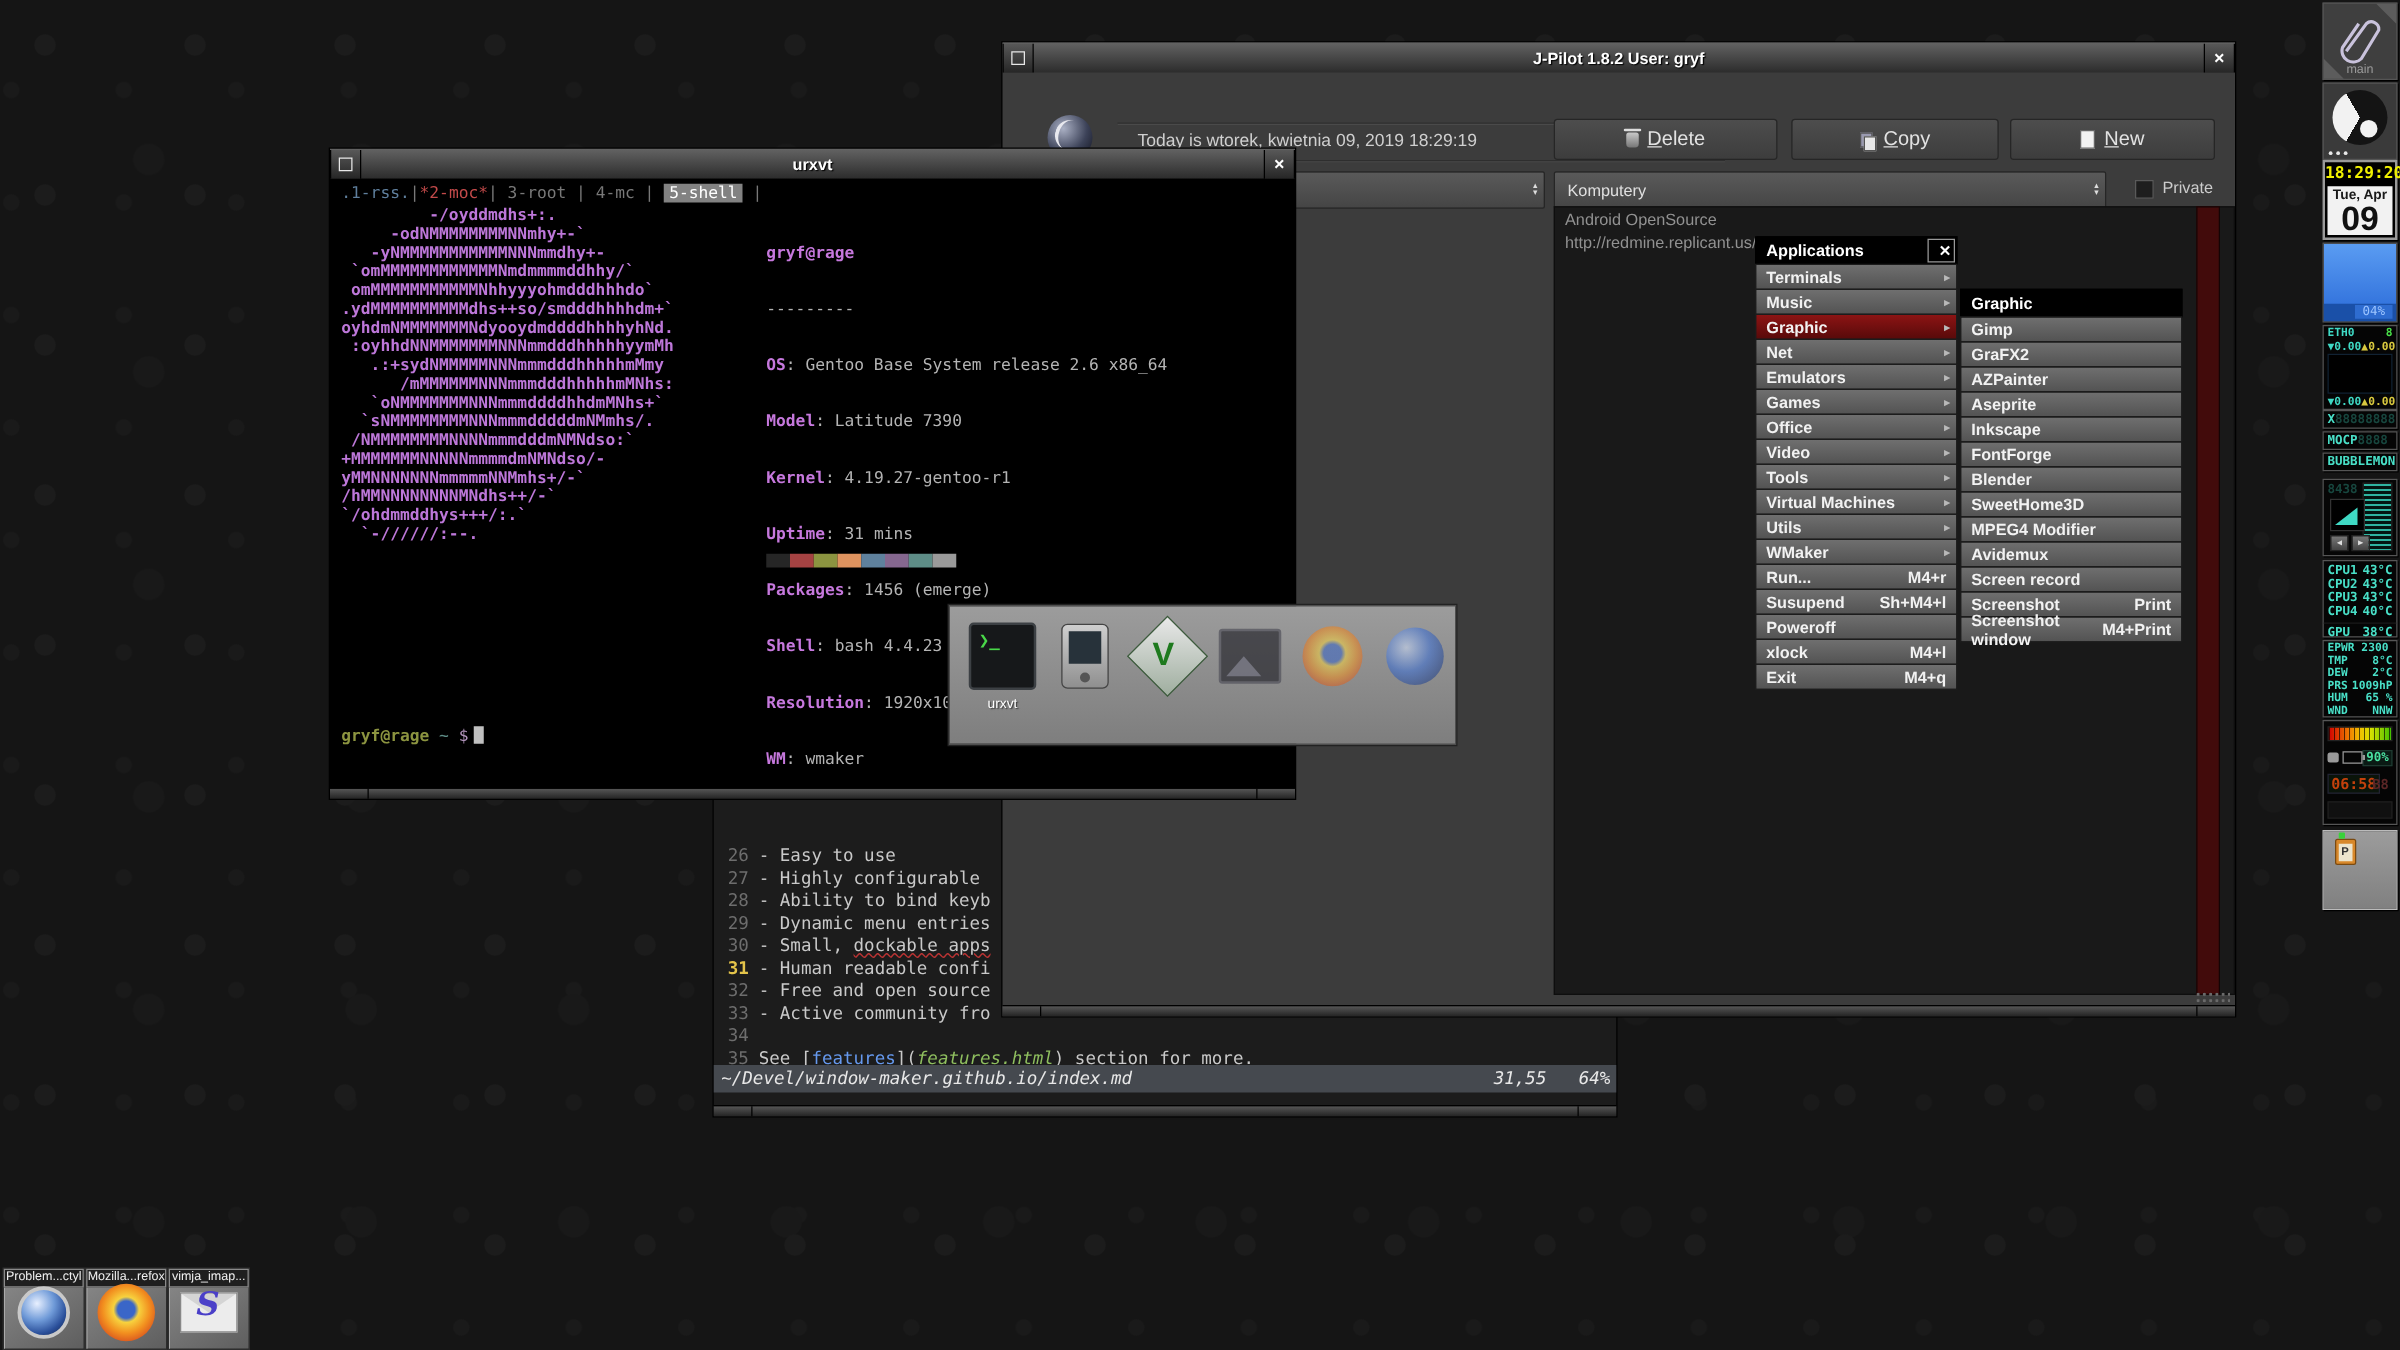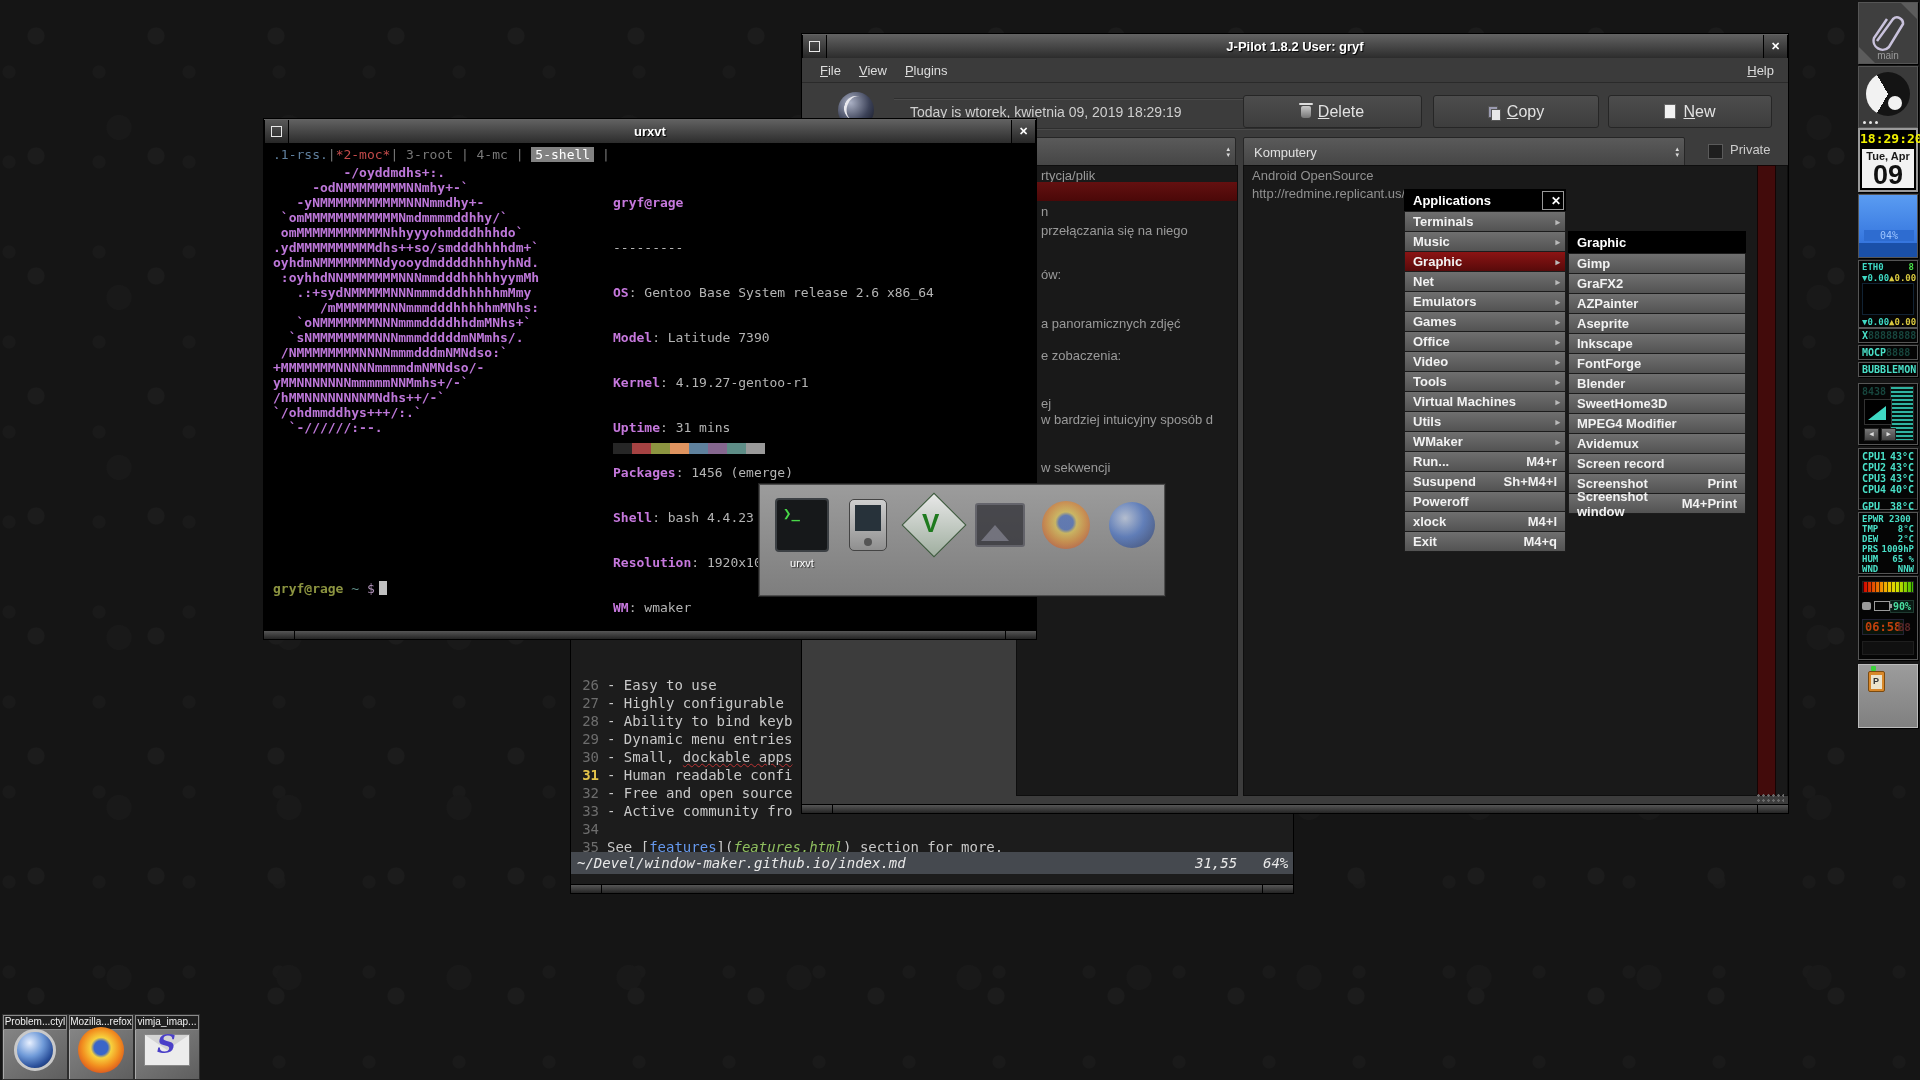--- a/index.html
+++ b/index.html
@@ -154,22 +154,22 @@
   #sphere:after{content:"";position:absolute;left:22px;top:24px;width:14px;height:14px;border-radius:50%;background:#f2f2f2;}
   .dots3{position:absolute;left:4px;bottom:3px;display:flex;gap:3px;}
   .dots3 i{width:3px;height:3px;background:#e8e8e8;border-radius:50%;}
   #d-clock{top:128px;height:64px;background:#000;border:2px solid #9a9a9a;}
   #clocktime{height:17px;text-align:center;color:#f0f000;font:bold 13px "DejaVu Sans Mono",monospace;line-height:17px;background:#000;}
   #clockwhite{position:absolute;left:2px;right:2px;top:19px;bottom:2px;background:#f2f2f2;text-align:center;}
   #clockday{font-size:11px;font-weight:bold;color:#1a1a1a;margin-top:1px;}
   #clockdate{font-size:27px;font-weight:bold;color:#111;line-height:26px;}
   #d-net{top:194px;height:64px;background:linear-gradient(#5a9cf2,#2a6ad8);}
   #netband{position:absolute;left:0;right:0;bottom:0;height:14px;background:#1a50a8;}
-  #netpct{position:absolute;right:3px;bottom:16px;background:#2e6cd0;color:#9cc4ff;
-    font:10px "DejaVu Sans Mono",monospace;padding:0 16px;}
+  #netpct{position:absolute;right:3px;bottom:2px;background:#2e6cd0;color:#9cc4ff;
+    font:10px "DejaVu Sans Mono",monospace;padding:0 6px;}
   #d-wmnet{top:260px;height:68px;background:#050505;font-size:9px;}
   .wnrow{display:flex;justify-content:space-between;padding:1px 3px 0 3px;}
   .wn-if{color:#3fd9c4;font-weight:bold;} .wn-pk{color:#49e049;}
   .wn-rx{color:#3fd9c4;} .wn-tx{color:#d9c93f;}
   #wngraph{position:absolute;left:3px;top:22px;right:3px;bottom:12px;background:#000;border:1px solid #123;}
   .wnbot{position:absolute;bottom:0;left:0;right:0;}
   .lcdstrip{height:15px;background:#050505;font-size:10px;line-height:14px;padding-left:3px;}
   #d-lcdx{top:328px;} #d-lcdmocp{top:345px;} #d-lcdbub{top:362px;}
   #d-mixer{top:383px;height:62px;background:#060606;}
   #mixghost{position:absolute;left:3px;top:2px;font-size:10px;}
@@ -234,26 +234,20 @@
   <div class="wmwin" id="jpilot">
     <div class="wmtitle">
       <div class="wmbtn">
           <span class="sq"></span>
         </div>
       <span class="tlabel">J-Pilot 1.8.2 User: gryf</span>
       <div class="wmbtn">
           <span>✕</span>
         </div>
     </div>
-    <div id="jpmenubar">
-      <span class="mitem"><u>F</u><span>ile</span></span>
-      <span class="mitem"><u>V</u><span>iew</span></span>
-      <span class="mitem"><u>P</u><span>lugins</span></span>
-      <span class="mitem help"><u>H</u><span>elp</span></span>
-    </div>
     <div id="globeicon"></div>
     <div class="sepline" style="left:92px;top:64px;width:486px"></div>
     <div id="todaytext">Today is wtorek, kwietnia 09, 2019 18:29:19</div>
     <div class="sepline" style="left:92px;top:94px;width:486px"></div>
 
     <div class="gbtn" style="left:441px;width:177px">
       <span class="icon-trash"></span>
       <span><u>D</u><span>elete</span></span>
     </div>
     <div class="gbtn" style="left:631px;width:164px">
@@ -274,32 +268,20 @@
     <div class="combo" style="left:441px;top:103px;width:440px;height:28px">
       <span style="margin-left:10px">Komputery</span>
       <span class="spin">
           <span>▴</span>
           <span>▾</span>
         </span>
     </div>
     <div id="privbox"></div>
     <div id="privlabel">Private</div>
 
-    <div class="jplist" style="left:214px;top:131px;width:220px;height:629px">
-      <div class="frag" style="top:2px">rtycja/plik</div>
-      <div class="redrow" style="top:16px"></div>
-      <div class="frag" style="top:38px">n</div>
-      <div class="frag" style="top:57px">przełączania się na niego</div>
-      <div class="frag" style="top:101px">ów:</div>
-      <div class="frag" style="top:150px">a panoramicznych zdjęć</div>
-      <div class="frag" style="top:182px">e zobaczenia:</div>
-      <div class="frag" style="top:230px">ej</div>
-      <div class="frag" style="top:246px">w bardziej intuicyjny sposób d</div>
-      <div class="frag" style="top:294px">w sekwencji</div>
-    </div>
 
     <div class="jplist" style="left:441px;top:131px;width:543px;height:629px">
       <div class="recline">Android OpenSource</div>
       <div class="recline">http://redmine.replicant.us/</div>
     </div>
     <div id="jp-scroll"></div>
     <div class="gripdots"></div>
     <div class="resizebar"></div>
   </div>
 

